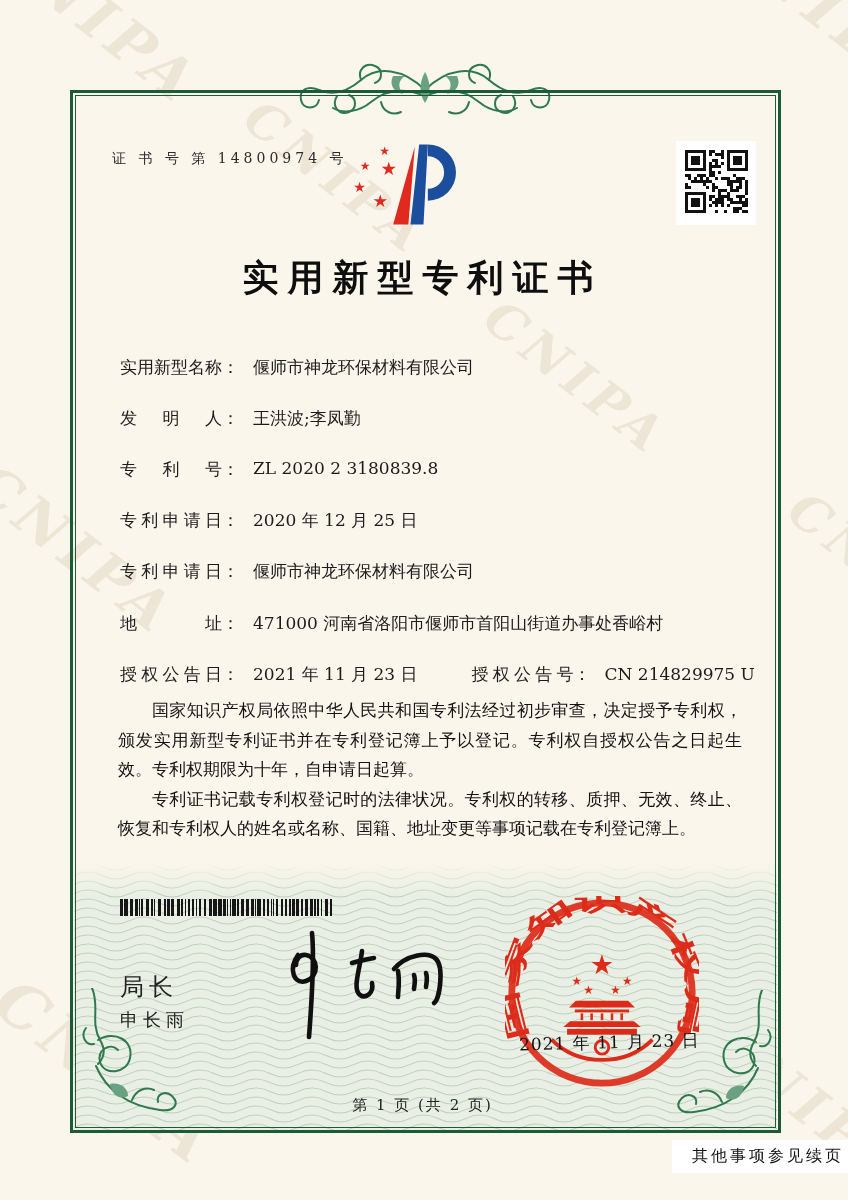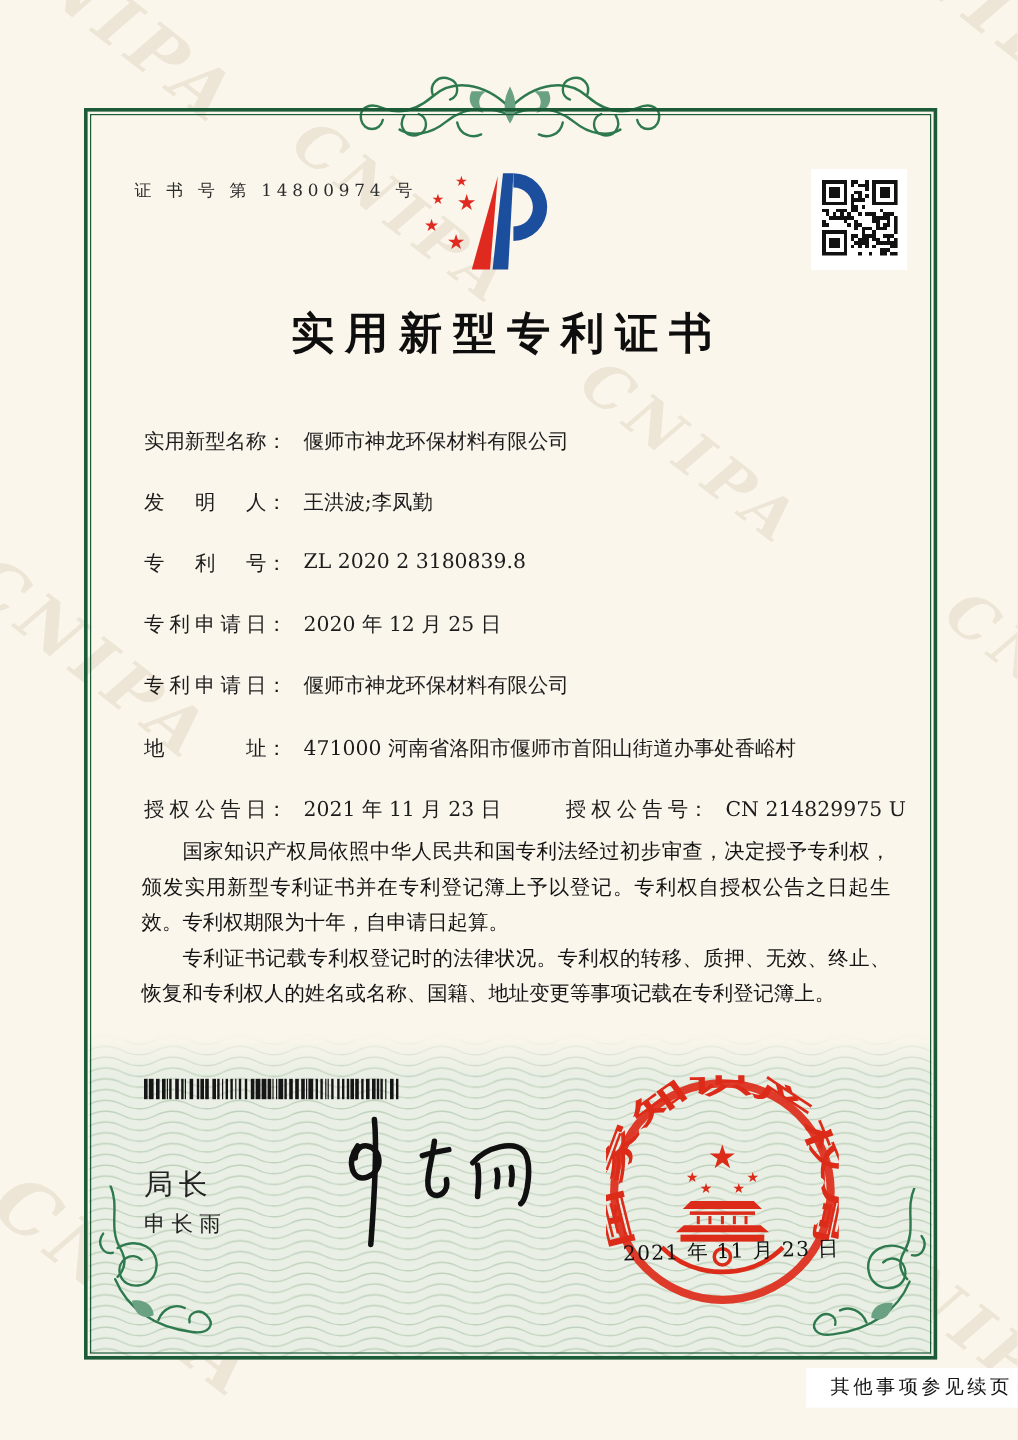--- a/index.html
+++ b/index.html
@@ -416,17 +416,18 @@
         <rect x="109" y="121" width="2.6" height="7"></rect>
       <rect x="119" y="121" width="2.6" height="7"></rect>
       <path d="M60,135 L140,135 L133,129 L67,129 Z"></path>
       <rect x="64" y="137" width="72" height="6"></rect>
       <path d="M48,148 C62,162 80,169 100,169 C120,169 138,162 152,148" fill="none" stroke="#dd2b1a" stroke-width="4"></path>
       <circle cx="100" cy="156" r="7" fill="none" stroke="#dd2b1a" stroke-width="3"></circle>
     </g>
   </svg>
   <div class="seal-date">2021 年 11 月 23 日</div>
 
+  <div class="page-indicator">第 1 页 (共 2 页)</div>
   <div class="cont-note">
     <span>其他事项参见续页</span>
   </div>
 
 </div>
 
 </body></html>

